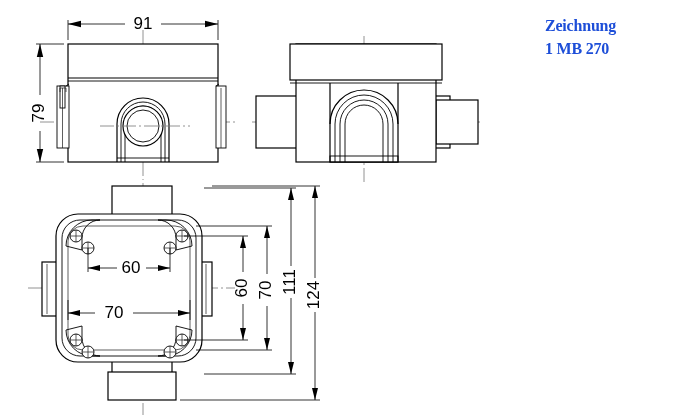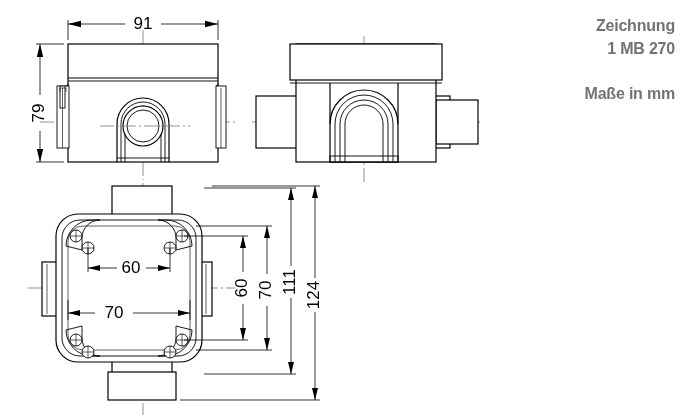--- a/index.html
+++ b/index.html
@@ -7,40 +7,39 @@
     padding: 0;
     background: #ffffff;
   }
   #page {
     position: relative;
     width: 680px;
     height: 420px;
     background: #ffffff;
     overflow: hidden;
     font-family: "Liberation Sans", sans-serif;
-    text-align: right;
   }
   #drawing-svg {
     position: absolute;
     left: 0;
     top: 0;
     width: 680px;
     height: 420px;
   }
   .annotation-block {
     position: absolute;
     left: 545px;
     top: 14px;
     width: 130px;
   }
   .anno-line {
-    font-family: Liberation Sans, sans-serif;
+    font-family: Liberation Serif, serif;
     font-size: 16px;
     font-weight: bold;
-    color: #737373;
+    color: #1d4ed8;
     line-height: 23px;
     letter-spacing: -0.2px;
     white-space: nowrap;
   }
   .anno-gap {
     height: 22px;
   }
   
   .outline {
     fill: none;
@@ -305,16 +304,15 @@
         <polygon class="arrowhead" points="315,400 312,388 318,388"></polygon>
         <text class="dimtext" x="315" y="295" transform="rotate(-90 315 295)">124</text>
       </g>
     </g>
   </svg>
 
   <div class="annotation-block">
     <div class="anno-line">Zeichnung</div>
     <div class="anno-line">1 MB 270</div>
     <div class="anno-gap"></div>
-    <div class="anno-line">Maße in mm</div>
   </div>
 
 </div>
 
 </body></html>

